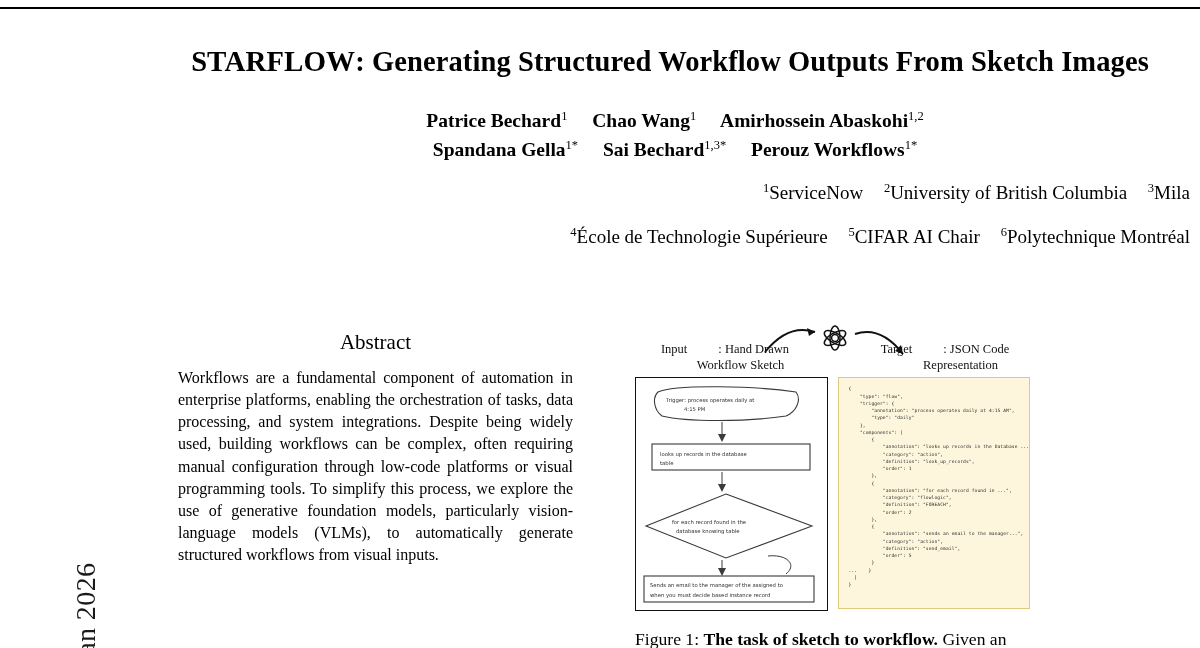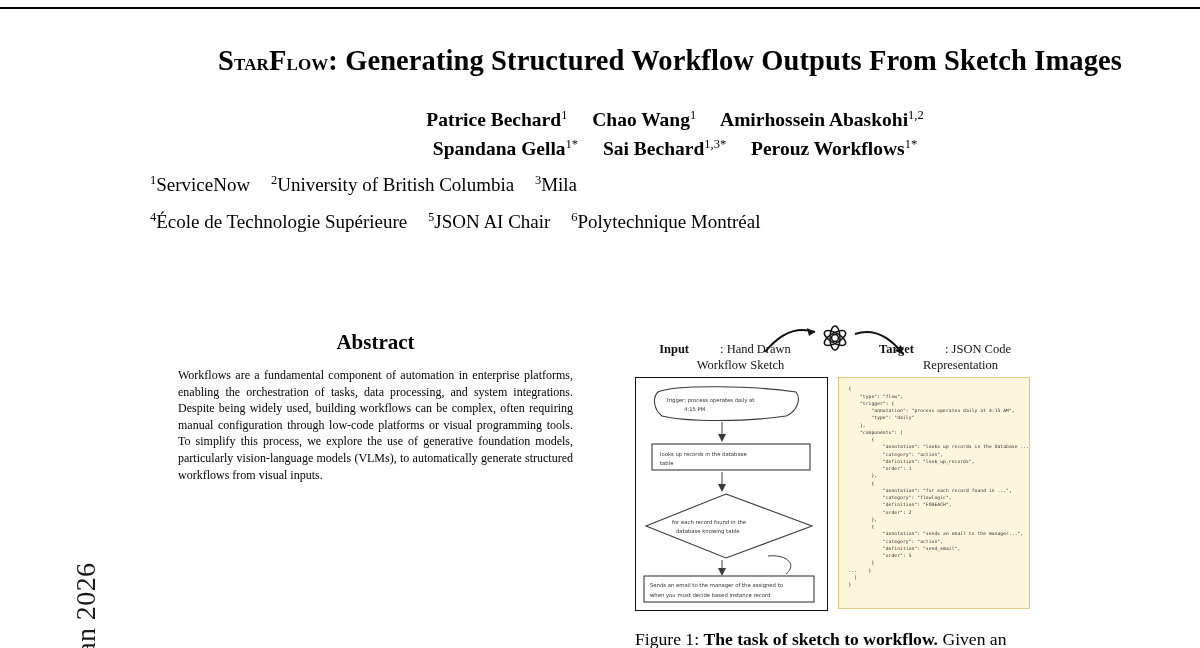--- a/index.html
+++ b/index.html
@@ -60,39 +60,39 @@
   .title {
     margin: 44px 0 0 0;
     text-align: center;
     font-size: 28.5px;
     font-weight: bold;
     line-height: 1.22;
     letter-spacing: 0.1px;
     padding: 0 20px 0 10px;
   }
   .title .sc-big { font-size: 28.5px; }
-  .title .sc-small { font-size: 17px; }
+  .title .sc-small { font-size: 29px; }
 
   .authors {
     margin-top: 26px;
     text-align: center;
     font-size: 19.5px;
     font-weight: bold;
     line-height: 1.50;
     padding-right: 0;
   }
   .authors sup { font-weight: normal; font-size: 12.5px; }
   .authors .gap { display: inline-block; width: 20px; }
 
   .affils {
-    text-align: left;
+    text-align: right;
     font-size: 19px;
     font-weight: normal;
     line-height: 1.52;
-    margin-top: 8px;
+    margin-top: 15px;
     padding-right: 10px;
   }
   .affils sup { font-size: 12.5px; }
   .affils .gap { display: inline-block; width: 16px; }
 
   
   .body-cols {
     position: absolute;
     top: 318px;
     left: 0;
@@ -103,25 +103,25 @@
     width: 395px;
     margin-left: 28px;
   }
   .col-right {
     width: 395px;
     margin-left: 62px;
   }
   .abstract-head {
     text-align: center;
     font-size: 21px;
-    font-weight: bold;
+    font-weight: normal;
     margin: 12px 0 12px 0;
   }
   .abstract-text {
-    font-size: 12px;
+    font-size: 16px;
     line-height: 1.385;
     text-align: justify;
     text-justify: inter-word;
     hyphens: manual;
   }
 
   
   .figure-wrap {
     margin-top: 24px;
   }
@@ -130,21 +130,21 @@
     justify-content: space-between;
     font-size: 12.5px;
     font-weight: bold;
     text-align: center;
     color: #111;
     line-height: 1.25;
     margin-bottom: 4px;
   }
   .fig-cap-left { width: 180px; text-align: center; }
   .fig-cap-right { width: 170px; text-align: center; }
-  .fig-cap-left .lab, .fig-cap-right .lab { font-weight: bold; }
+  .fig-cap-left .lab, .fig-cap-right .lab { font-weight: normal; }
   .fig-cap-left .norm, .fig-cap-right .norm { font-weight: normal; margin-left: 31px; }
 
   .logo-arrows {
     position: absolute;
     left: 128px;
     top: -20px;
     width: 150px;
     height: 48px;
   }
 
@@ -222,21 +222,21 @@
       <span>Perouz Workflows</span><sup>1*</sup>
     </div>
 
     <div class="affils">
       <sup>1</sup><span>ServiceNow</span><span class="gap"></span>
       <sup>2</sup><span>University of British Columbia</span><span class="gap"></span>
       <sup>3</sup><span>Mila</span>
     </div>
     <div class="affils">
       <sup>4</sup><span>École de Technologie Supérieure</span><span class="gap"></span>
-      <sup>5</sup><span>JSON AI Chair</span><span class="gap"></span>
+      <sup>5</sup><span>CIFAR AI Chair</span><span class="gap"></span>
       <sup>6</sup><span>Polytechnique Montréal</span>
     </div>
   </div>
 
   <div class="body-cols">
 
     <div class="col-left">
       <div class="abstract-head">Abstract</div>
       <div class="abstract-text">Workflows are a fundamental component of automation in enterprise platforms, enabling the orchestration of tasks, data processing, and system integrations.  Despite being widely used, building workflows can be complex, often requiring manual configuration through low-code platforms or visual programming tools. To simplify this process, we explore the use of generative foundation models, particularly vision-language models (VLMs), to automatically generate structured workflows from visual inputs.</div>
     </div>

